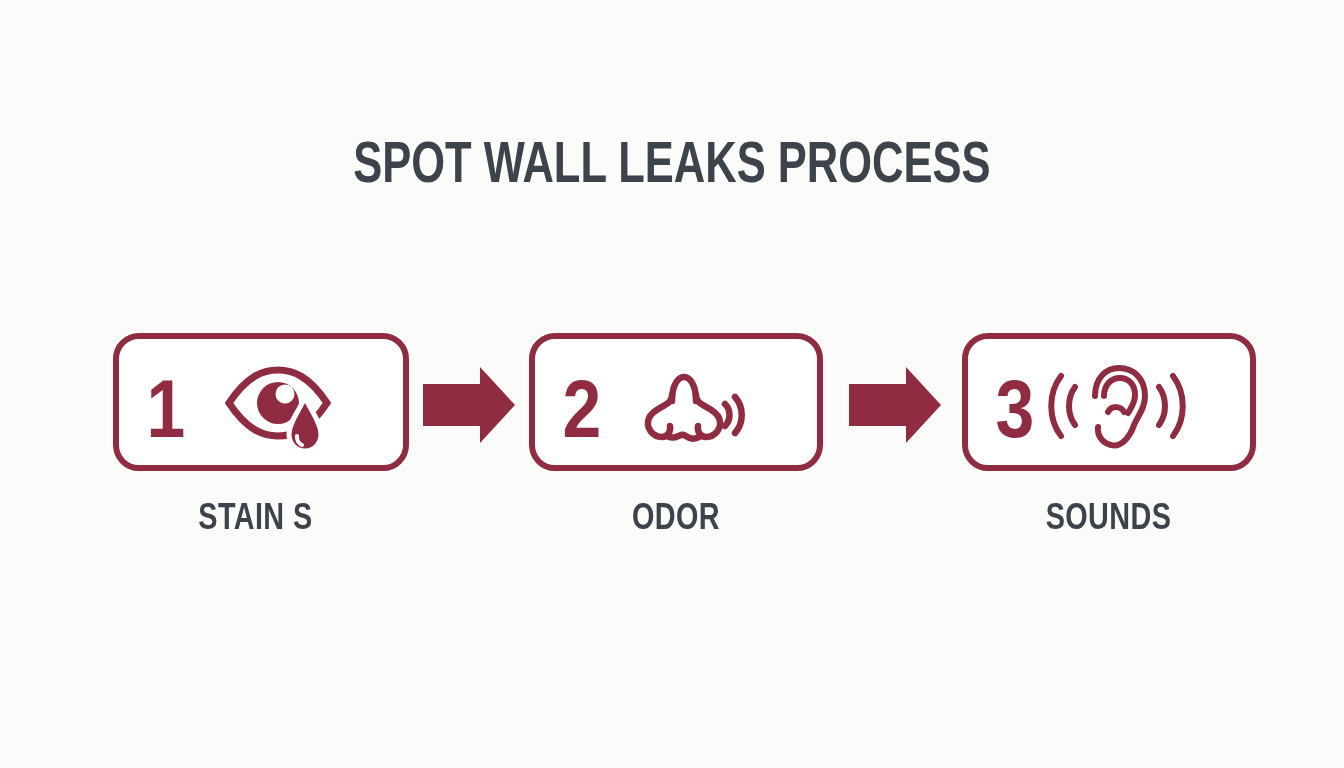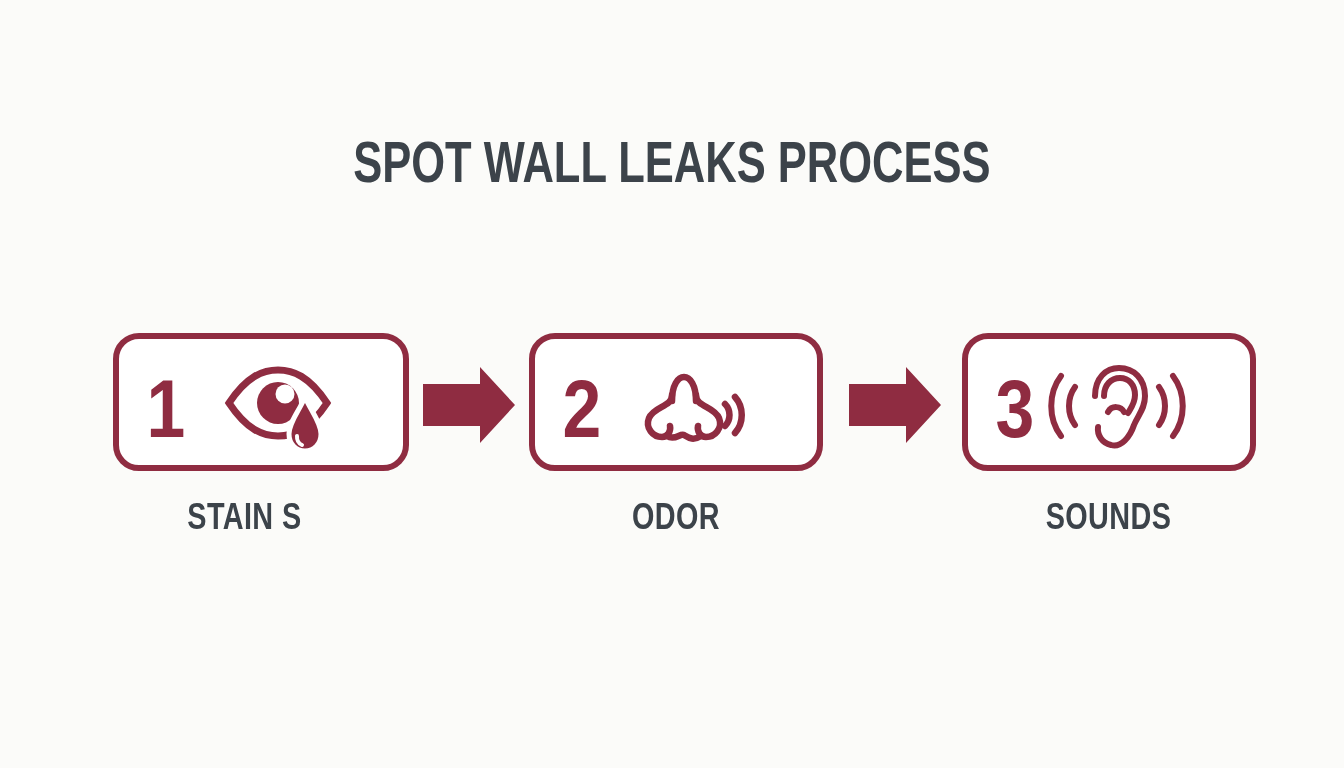--- a/index.html
+++ b/index.html
@@ -53,21 +53,21 @@
   .arrow-2{left:849px;}
   .arrow svg{display:block;}
 
   .step-label{
     position:absolute;top:496px;height:42px;
     display:flex;align-items:center;justify-content:center;
     color:var(--text);
     font-size:36px;font-weight:700;letter-spacing:0.5px;
     white-space:nowrap;
   }
-  .label-1{left:96px;width:296px;text-align:right;}
+  .label-1{left:107px;width:296px;text-align:right;}
   .label-2{left:529px;width:294px;}
   .label-3{left:962px;width:294px;}
   .step-label .condense{display:inline-block;transform:scaleX(0.8);transform-origin:center;}
 </style>
 </head>
 <body>
 
 <div class="canvas">
 
   <div class="title">

